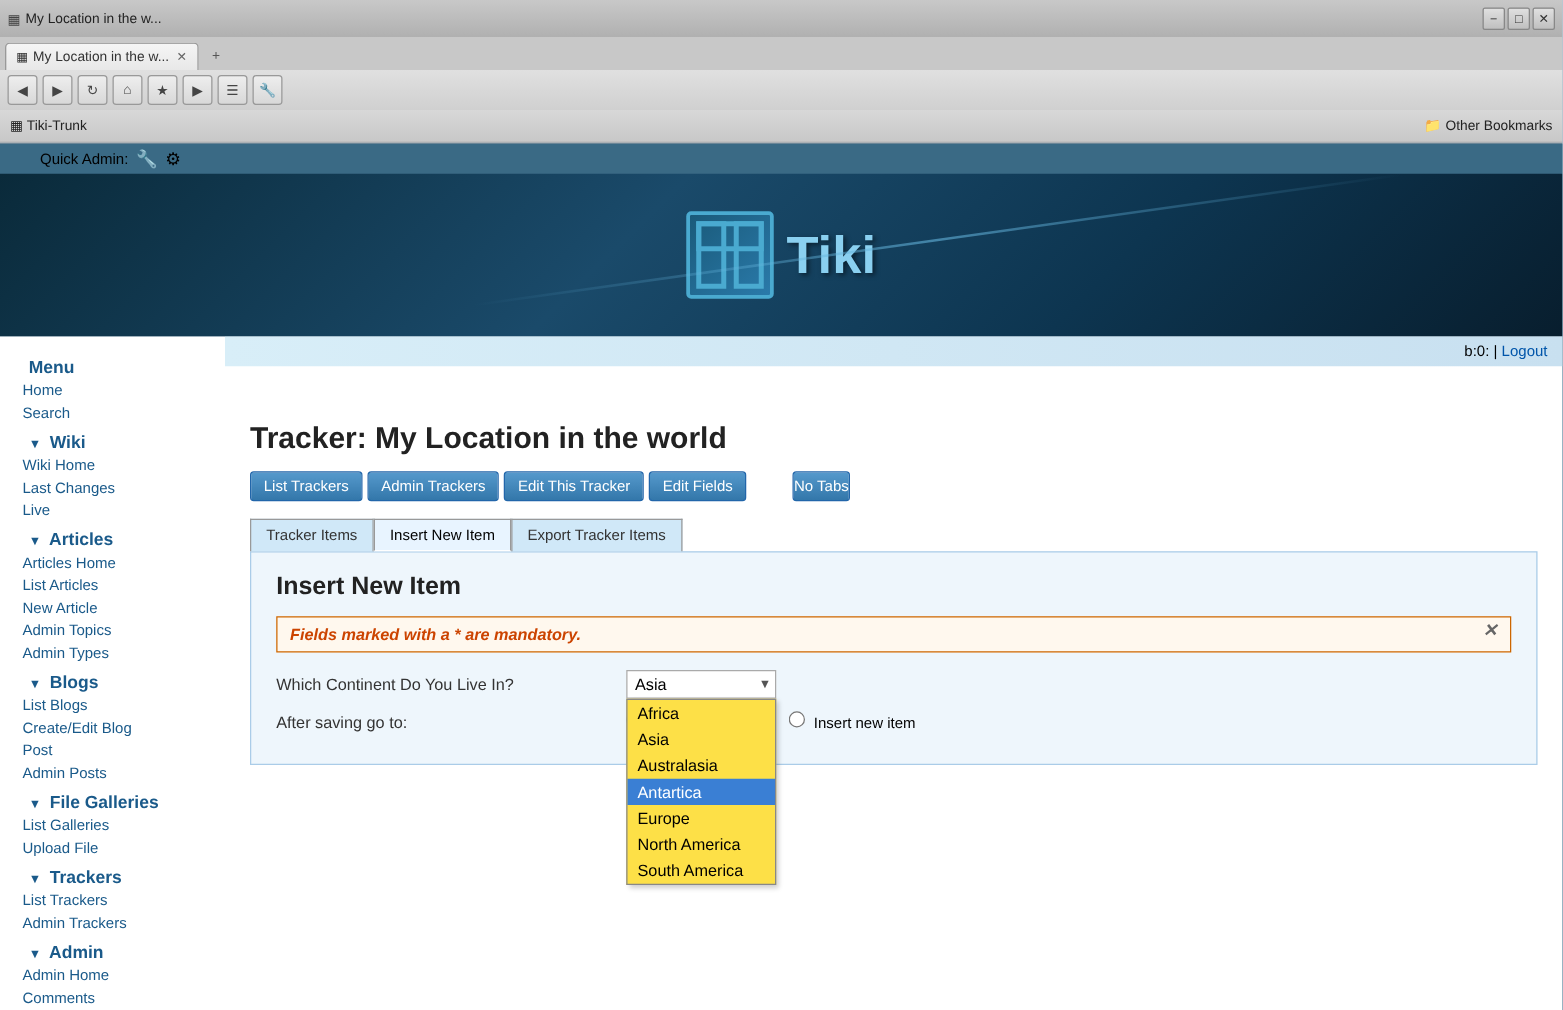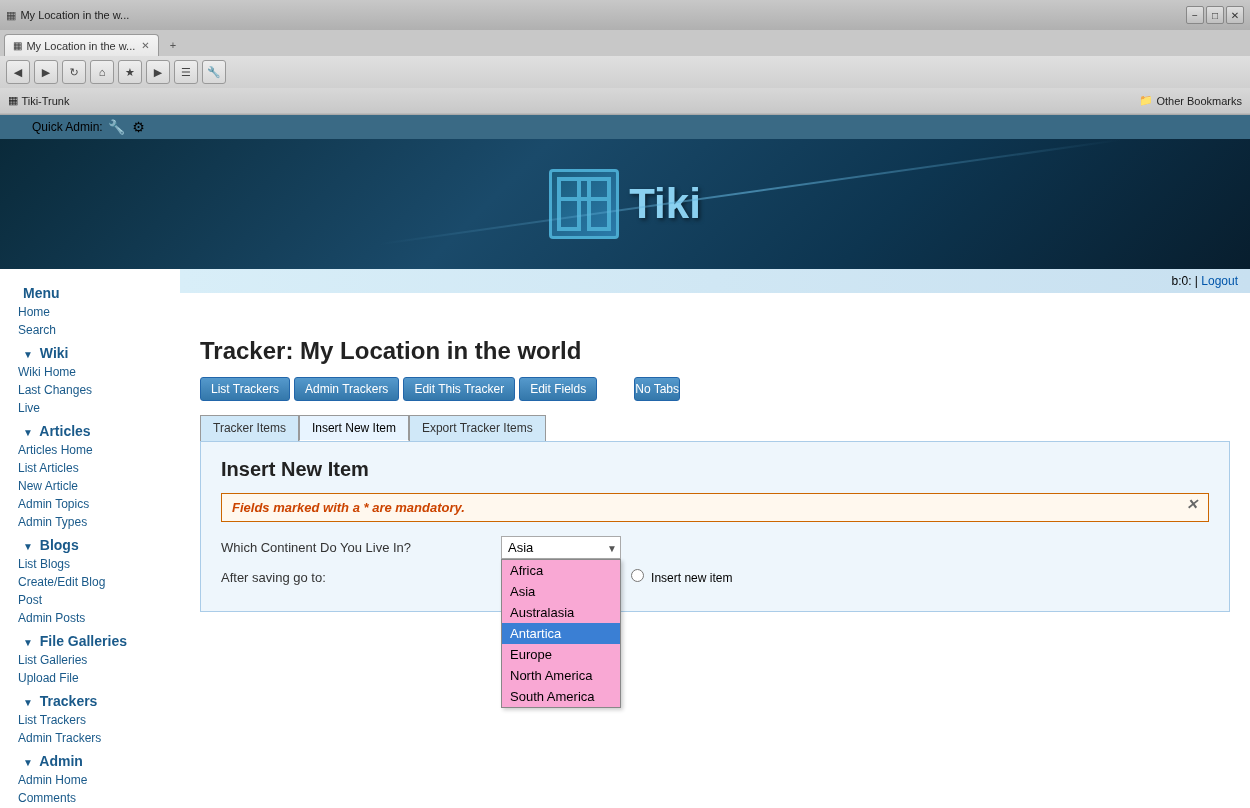--- a/index.html
+++ b/index.html
@@ -168,21 +168,21 @@
       appearance: none; -webkit-appearance: none;
     }
     .select-arrow {
       position: absolute; right: 4px; top: 50%; transform: translateY(-50%);
       pointer-events: none; color: #555; font-size: 10px;
     }
 
     
     .dropdown-popup {
       position: absolute; left: 0; top: 100%; z-index: 100;
-      background: #f9a8d4; border: 1px solid #888; min-width: 120px;
+      background: #fde047; border: 1px solid #888; min-width: 120px;
       box-shadow: 2px 2px 4px rgba(0,0,0,0.2);
     }
     .dropdown-option {
       padding: 3px 8px; font-size: 13px; color: #000; cursor: pointer;
     }
     .dropdown-option.highlighted { background: #3a7fd4; color: white; }
 
     .radio-row { display: flex; align-items: center; gap: 16px; font-size: 12px; }
     .radio-row input { margin-right: 4px; }
 

